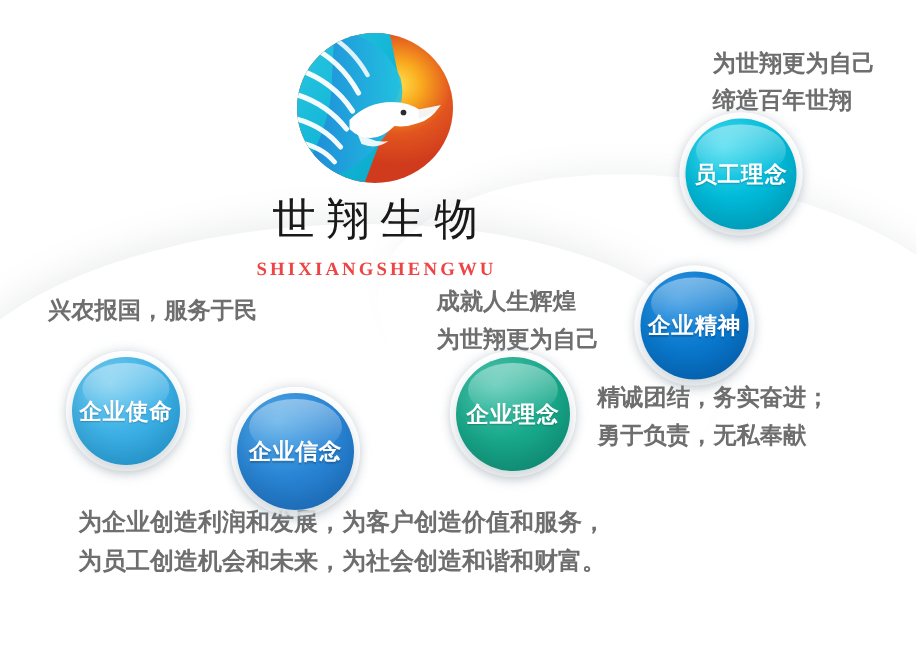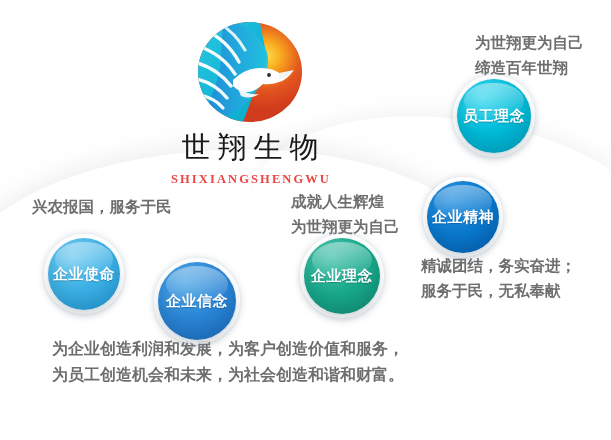--- a/index.html
+++ b/index.html
@@ -85,21 +85,21 @@
     font-size: 15.5px;
     font-weight: bold;
     line-height: 1.62;
     white-space: nowrap;
   }
   .caption span { display: block; }
 
   .cap-mission    { left: 32px;  top: 196px; font-family: Liberation Mono, monospace; }
   .cap-philosophy { left: 291px; top: 189px; }
   .cap-staff      { left: 437px; top: 30px; margin-left: 38px;  }
-  .cap-spirit     { left: 421px; top: 253px; }
+  .cap-spirit     { left: 398px; top: 253px; }
   .cap-belief     { left: 52px;  top: 336px; font-size: 16px; text-align: center; }
 
   
   .bubble {
     position: absolute;
     border-radius: 50%;
     display: flex;
     align-items: center;
     justify-content: center;
     color: #ffffff;
@@ -212,21 +212,21 @@
     <span>为世翔更为自己</span>
   </div>
 
   <div class="caption cap-staff">
     <span>为世翔更为自己</span>
     <span>缔造百年世翔</span>
   </div>
 
   <div class="caption cap-spirit">
     <span>精诚团结，务实奋进；</span>
-    <span>服务于民，无私奉献</span>
+    <span>勇于负责，无私奉献</span>
   </div>
 
   <div class="caption cap-belief">
     <span>为企业创造利润和发展，为客户创造价值和服务，</span>
     <span>为员工创造机会和未来，为社会创造和谐和财富。</span>
   </div>
 
   <div class="b-halo h-mission"></div>
   <div class="bubble b-mission">
     <span>企业使命</span>

